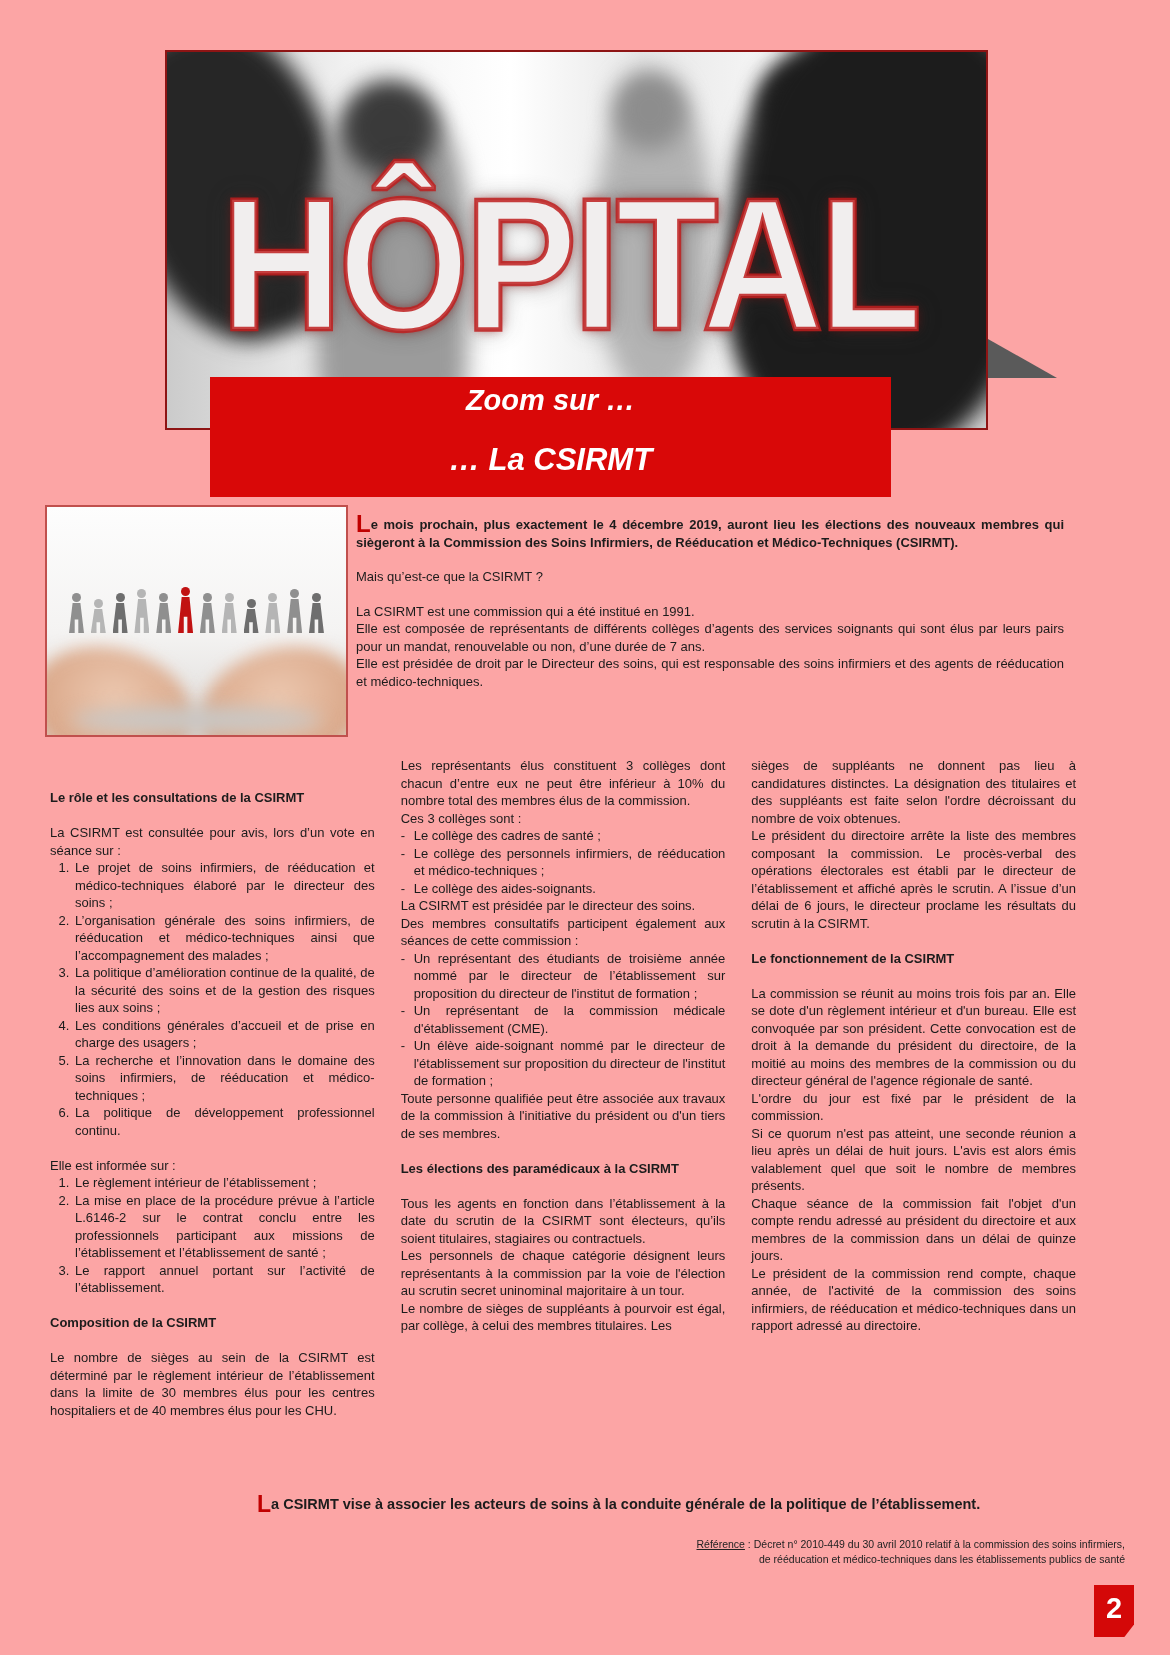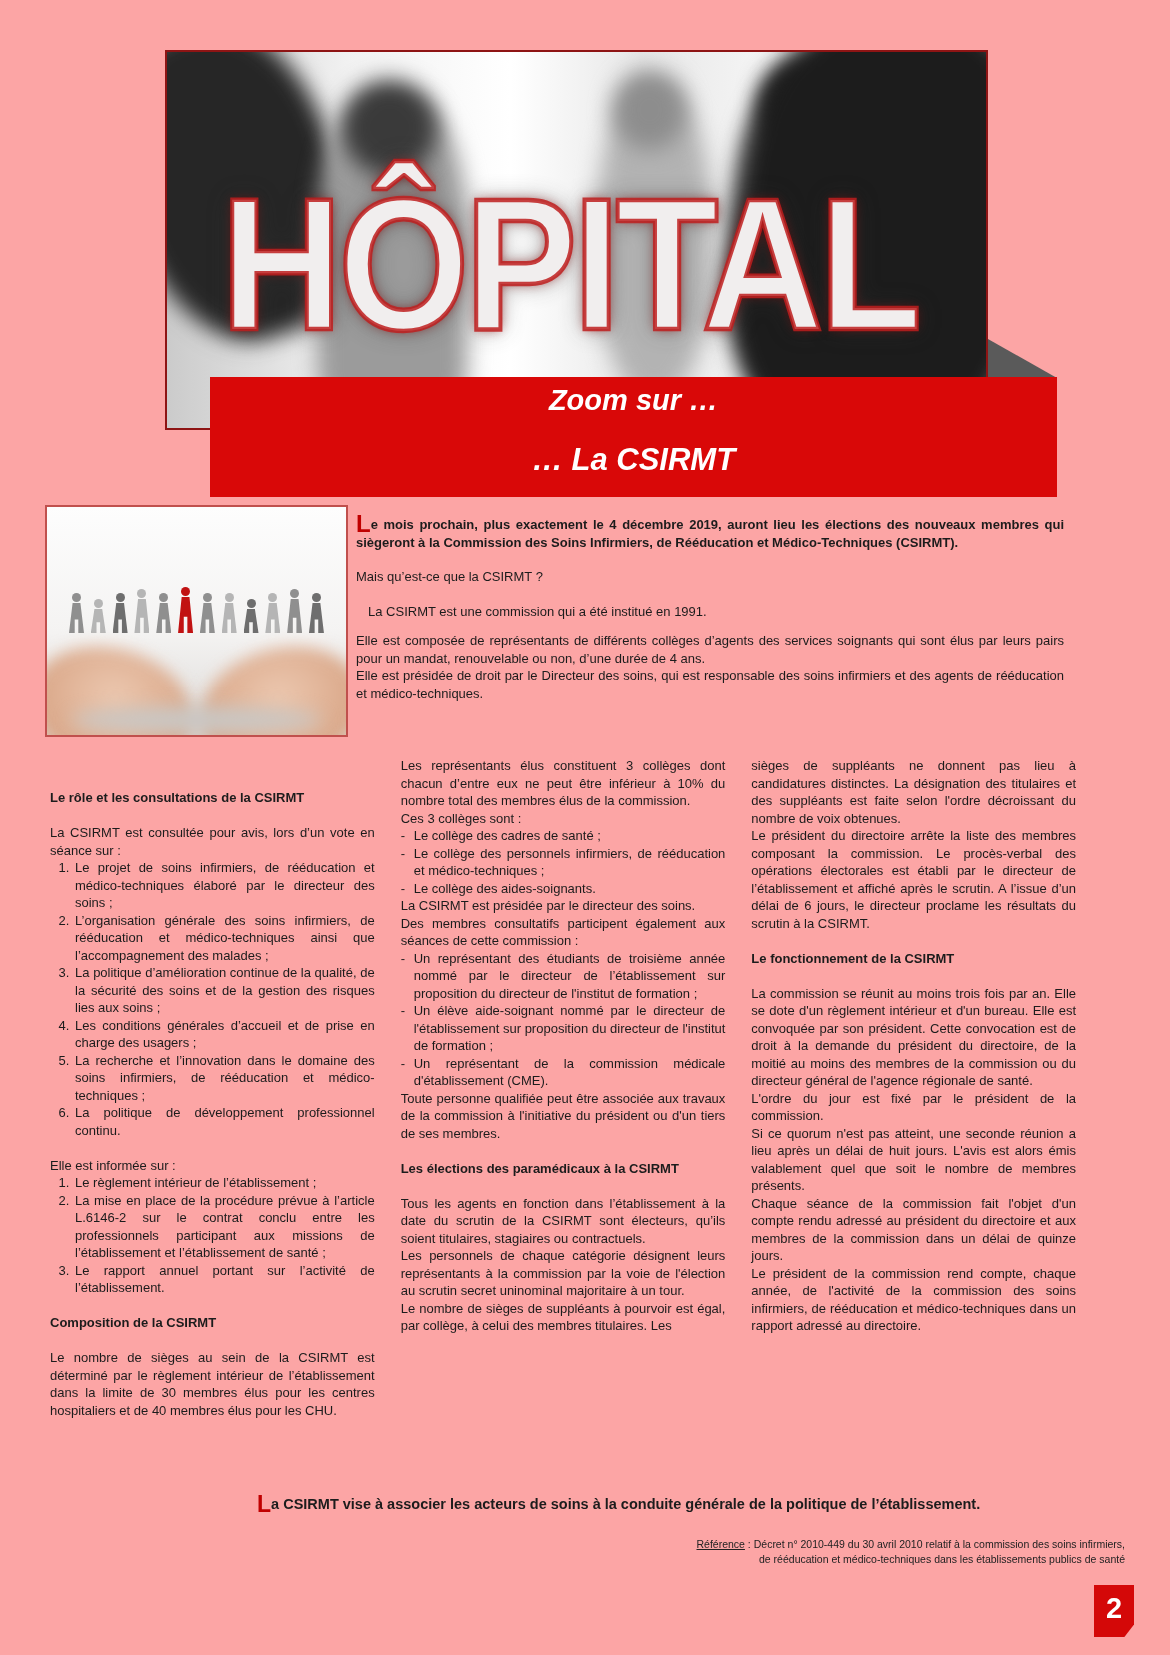--- a/index.html
+++ b/index.html
@@ -30,21 +30,21 @@
     -webkit-text-stroke:4px rgba(190,30,30,.85);
     text-shadow:0 0 10px rgba(140,0,0,.55),0 0 22px rgba(60,60,60,.45);
     white-space:nowrap;
   }
   
   #fold-triangle{
     position:absolute;left:988px;top:339px;width:69px;height:39px;background:#5a5a5a;
     clip-path:polygon(0 0,100% 100%,0 100%);
   }
   #banner{
-    position:absolute;left:210px;top:377px;width:847px;height:120px;background:#d90808;z-index:4;
+    position:absolute;left:210px;top:377px;width:681px;height:120px;background:#d90808;z-index:4;
   }
   .banner-line{position:absolute;left:0;right:0;text-align:center;color:#ffffff;
     font-style:italic;font-weight:bold;white-space:nowrap;}
   #banner-line1{top:7px;font-size:29px;}
   #banner-line2{top:65px;font-size:31px;}
   
   #intro-image{
     position:absolute;left:45px;top:505px;width:303px;height:232px;
     border:2px solid #c0504d;box-sizing:border-box;overflow:hidden;
     background:linear-gradient(180deg,#fdfdfd 0%,#f4f3f2 55%,#e4e2e0 85%,#dddbd8 100%);
@@ -174,22 +174,22 @@
     </div>
     <div class="hand" id="hand-left"></div>
     <div class="hand" id="hand-right"></div>
     <div id="table-shadow"></div>
   </div>
 
   <div id="intro-text">
     <p id="intro-lead"><span class="dropcap">L</span><span>e mois prochain, plus exactement le 4 décembre 2019, auront lieu les élections des nouveaux membres qui siègeront à la Commission des Soins Infirmiers, de Rééducation et Médico-Techniques (CSIRMT).</span></p>
     <p id="intro-question">Mais qu’est-ce que la CSIRMT ?</p>
     <div id="intro-body">
-      <p style="margin:12px;">La CSIRMT est une commission qui a été institué en 1991.</p>
-      <p style="margin:0;">Elle est composée de représentants de différents collèges d’agents des services soignants qui sont élus par leurs pairs pour un mandat, renouvelable ou non, d’une durée de 4 ans.</p>
+      <p style="margin:0;">La CSIRMT est une commission qui a été institué en 1991.</p>
+      <p style="margin:0;">Elle est composée de représentants de différents collèges d’agents des services soignants qui sont élus par leurs pairs pour un mandat, renouvelable ou non, d’une durée de 7 ans.</p>
       <p style="margin:0;">Elle est présidée de droit par le Directeur des soins, qui est responsable des soins infirmiers et des agents de rééducation et médico-techniques.</p>
     </div>
   </div>
 
   <div id="columns">
 
     <div class="col">
       <p class="heading">Le rôle et les consultations de la CSIRMT</p>
       <p class="gap">La CSIRMT est consultée pour avis, lors d’un vote en séance sur :</p>
       <ol class="num">
@@ -215,22 +215,22 @@
       <p>Ces 3 collèges sont :</p>
       <ul class="dash">
         <li>Le collège des cadres de santé ;</li>
         <li>Le collège des personnels infirmiers, de rééducation et médico-techniques ;</li>
         <li>Le collège des aides-soignants.</li>
       </ul>
       <p>La CSIRMT est présidée par le directeur des soins.</p>
       <p>Des membres consultatifs participent également aux séances de cette commission :</p>
       <ul class="dash">
         <li>Un représentant des étudiants de troisième année nommé par le directeur de l’établissement sur proposition du directeur de l'institut de formation ;</li>
+        <li>Un représentant de la commission médicale d'établissement (CME).</li>
         <li>Un élève aide-soignant nommé par le directeur de l'établissement sur proposition du directeur de l'institut de formation ;</li>
-        <li>Un représentant de la commission médicale d'établissement (CME).</li>
       </ul>
       <p>Toute personne qualifiée peut être associée aux travaux de la commission à l'initiative du président ou d'un tiers de ses membres.</p>
       <p class="heading gap">Les élections des paramédicaux à la CSIRMT</p>
       <p class="gap">Tous les agents en fonction dans l’établissement à la date du scrutin de la CSIRMT sont électeurs, qu’ils soient titulaires, stagiaires ou contractuels.</p>
       <p>Les personnels de chaque catégorie désignent leurs représentants à la commission par la voie de l'élection au scrutin secret uninominal majoritaire à un tour.</p>
       <p>Le nombre de sièges de suppléants à pourvoir est égal, par collège, à celui des membres titulaires. Les</p>
     </div>
 
     <div class="col">
       <p>sièges de suppléants ne donnent pas lieu à candidatures distinctes. La désignation des titulaires et des suppléants est faite selon l'ordre décroissant du nombre de voix obtenues.</p>

